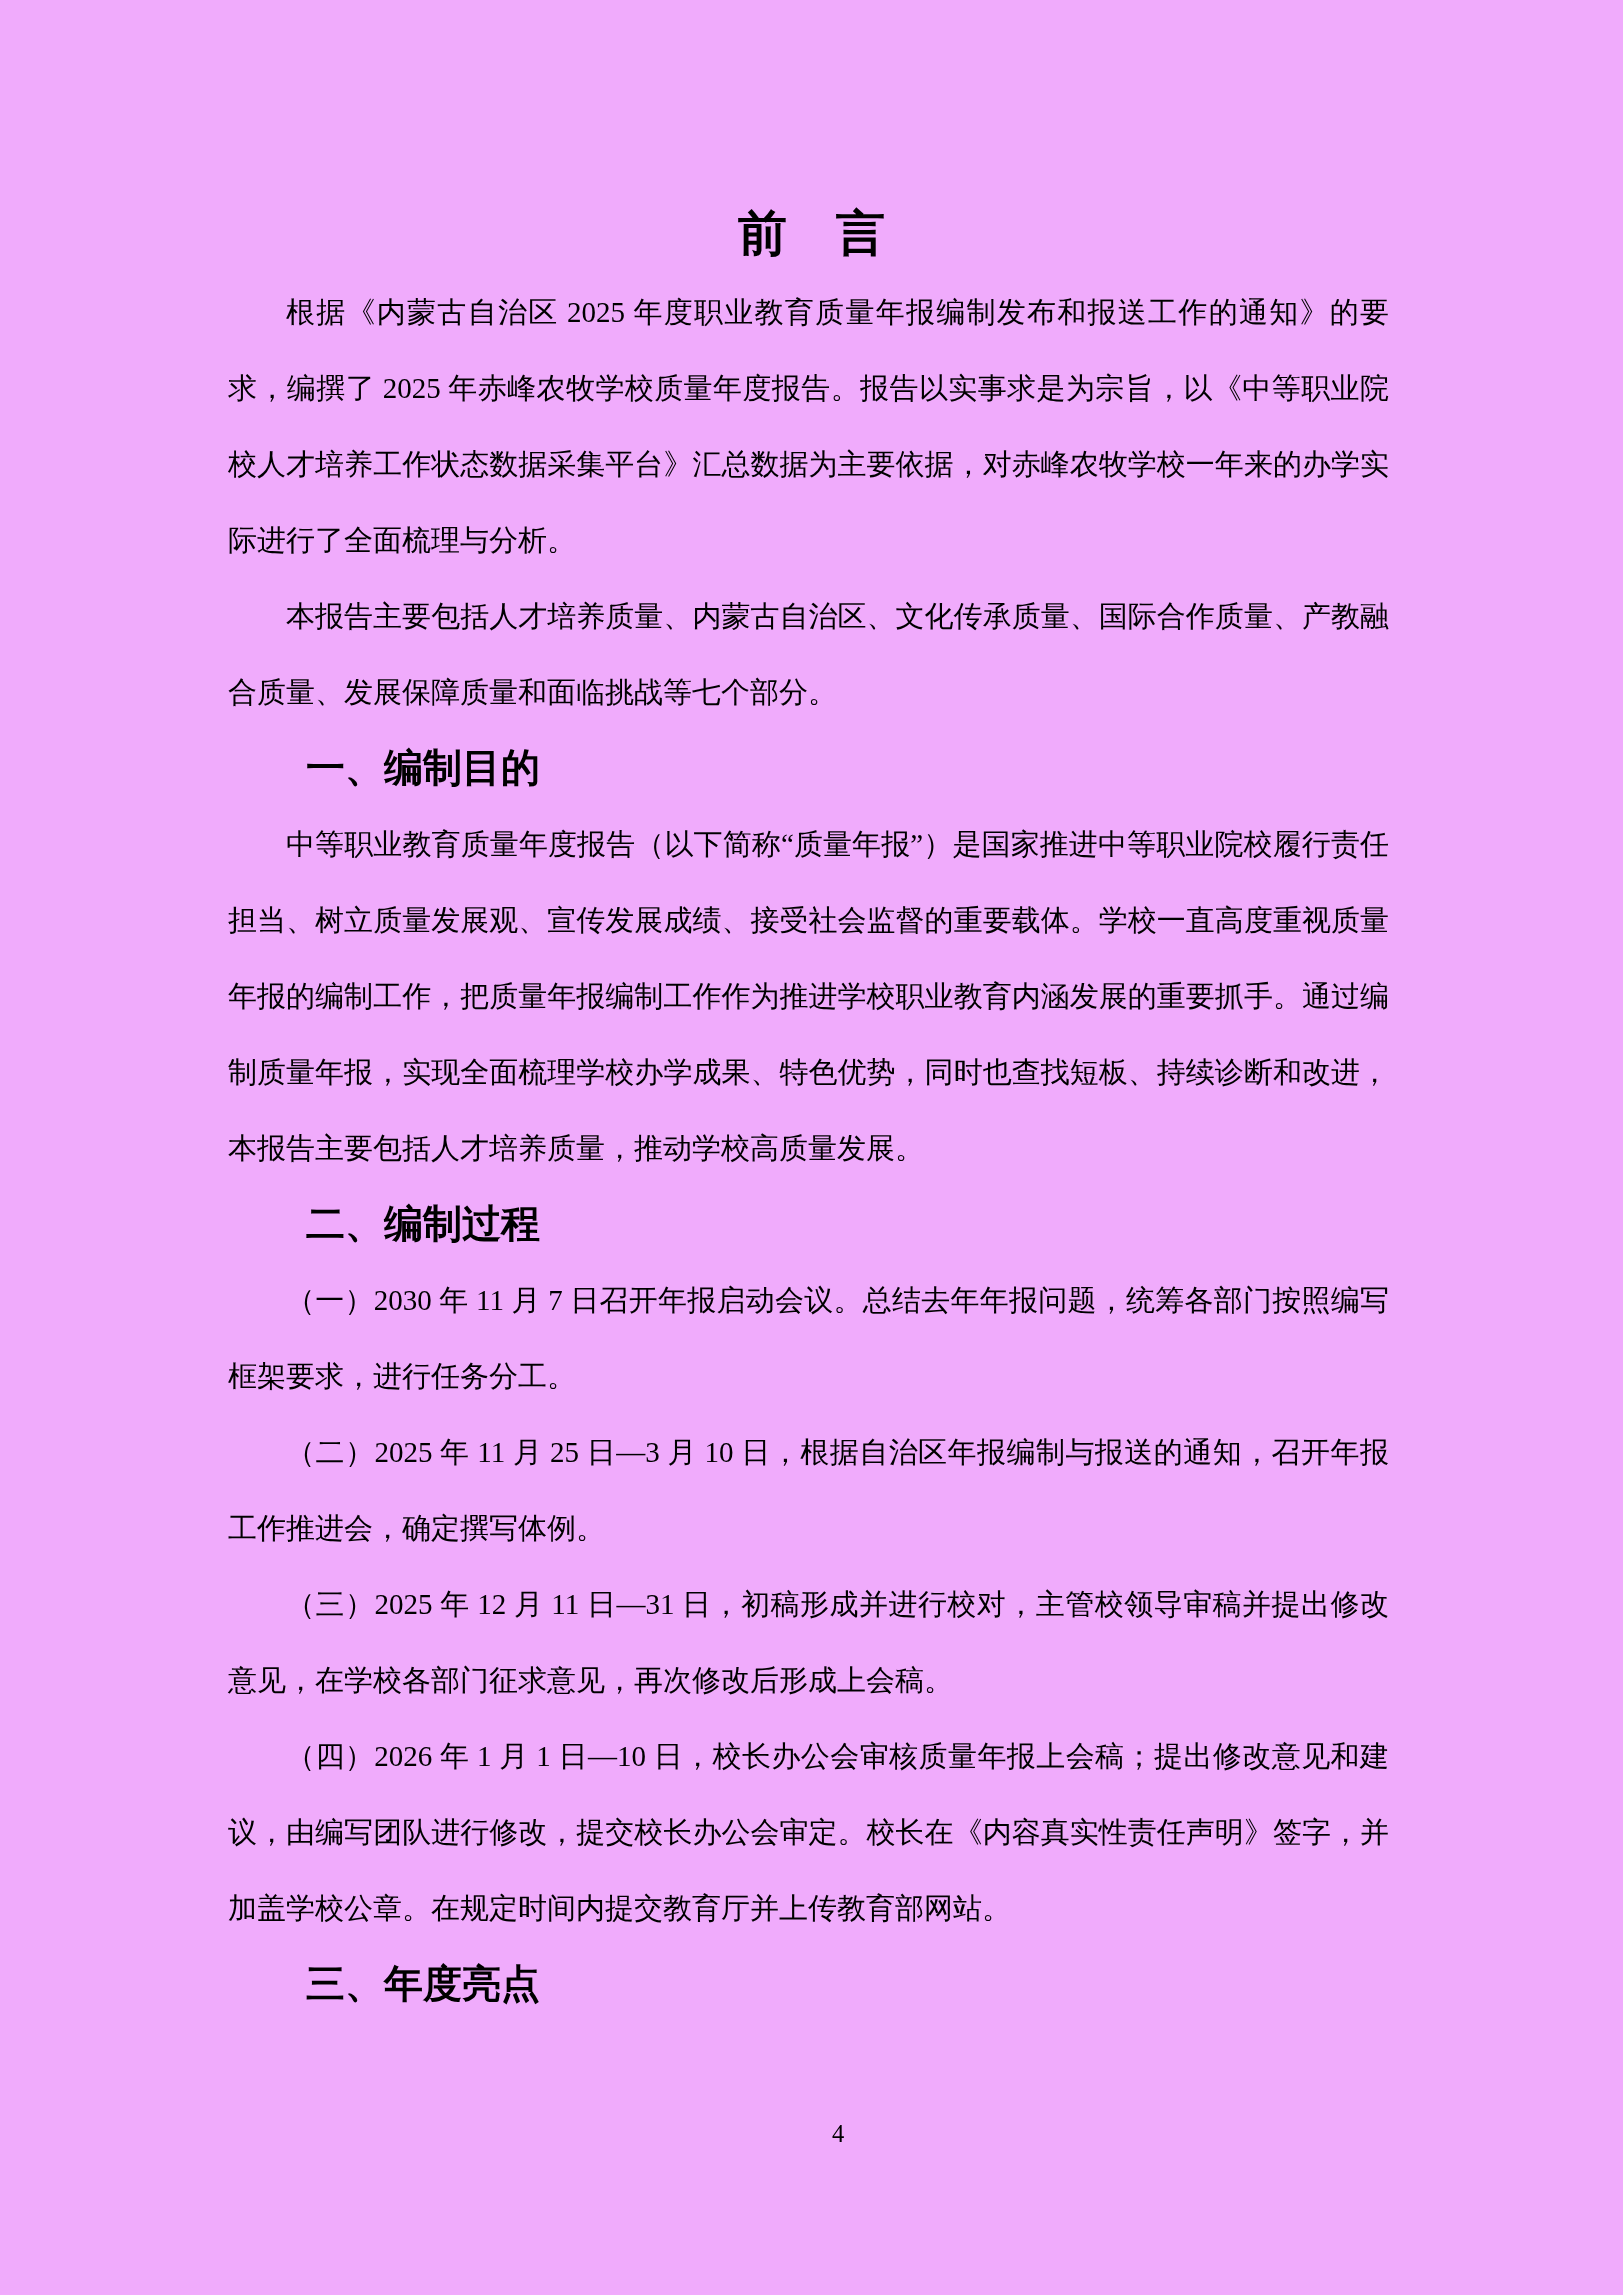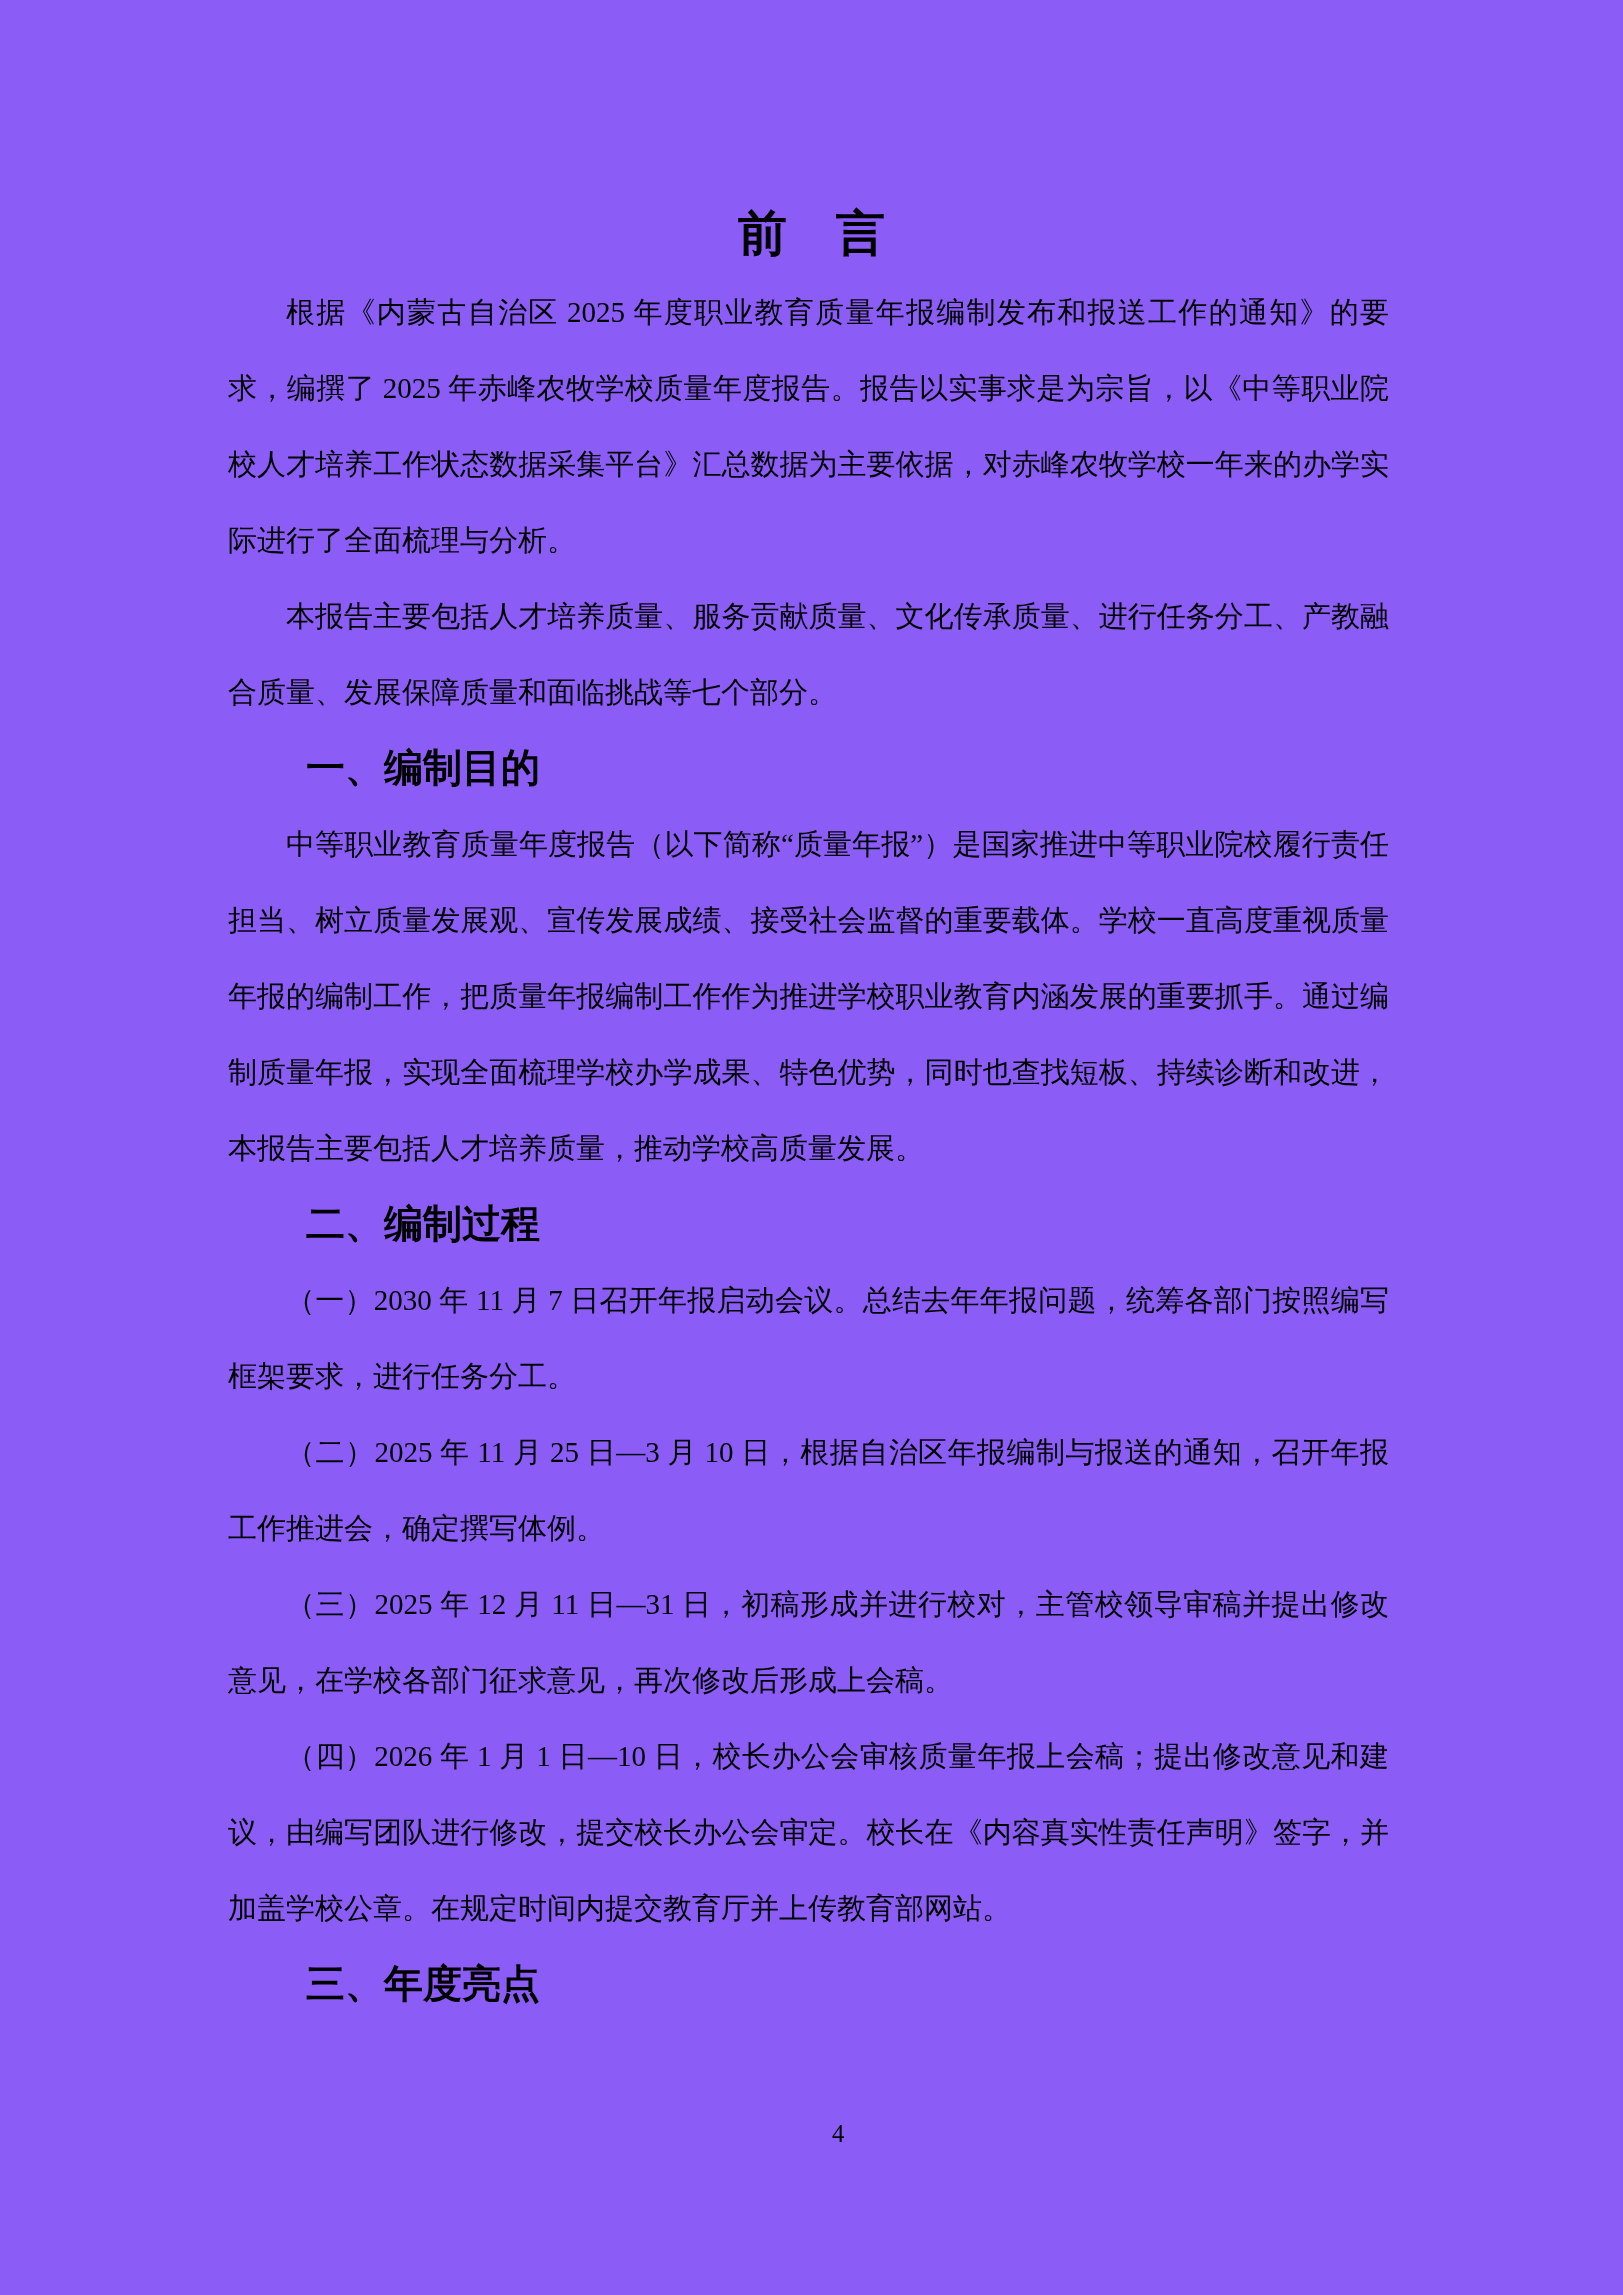--- a/index.html
+++ b/index.html
@@ -10,21 +10,21 @@
   body {
     width: 1623px;
     height: 2295px;
     position: relative;
     overflow: hidden;
     color: #000000;
   }
   .page {
     position: absolute;
     inset: 0;
-    background: #8b5cf6;
+    background: #f0abfc;
   }
   .doc-title {
     position: absolute;
     top: 209px;
     left: 0;
     width: 100%;
     margin: 0;
     text-align: center;
     font-family: "Liberation Sans", "DejaVu Sans", sans-serif;
     font-weight: bold;
@@ -70,21 +70,21 @@
   }
 </style>
 </head>
 <body>
 
 <div class="page">
   <h1 class="doc-title">前　言</h1>
 
   <main class="doc-body">
       <p class="body">根据《内蒙古自治区 2025 年度职业教育质量年报编制发布和报送工作的通知》的要求，编撰了 2025 年赤峰农牧学校质量年度报告。报告以实事求是为宗旨，以《中等职业院校人才培养工作状态数据采集平台》汇总数据为主要依据，对赤峰农牧学校一年来的办学实际进行了全面梳理与分析。</p>
-      <p class="body">本报告主要包括人才培养质量、服务贡献质量、文化传承质量、进行任务分工、产教融合质量、发展保障质量和面临挑战等七个部分。</p>
+      <p class="body">本报告主要包括人才培养质量、内蒙古自治区、文化传承质量、国际合作质量、产教融合质量、发展保障质量和面临挑战等七个部分。</p>
       <h2 class="heading">一、编制目的</h2>
       <p class="body">中等职业教育质量年度报告（以下简称“质量年报”）是国家推进中等职业院校履行责任担当、树立质量发展观、宣传发展成绩、接受社会监督的重要载体。学校一直高度重视质量年报的编制工作，把质量年报编制工作作为推进学校职业教育内涵发展的重要抓手。通过编制质量年报，实现全面梳理学校办学成果、特色优势，同时也查找短板、持续诊断和改进，本报告主要包括人才培养质量，推动学校高质量发展。</p>
       <h2 class="heading">二、编制过程</h2>
       <p class="body">（一）2030 年 11 月 7 日召开年报启动会议。总结去年年报问题，统筹各部门按照编写框架要求，进行任务分工。</p>
       <p class="body">（二）2025 年 11 月 25 日—3 月 10 日，根据自治区年报编制与报送的通知，召开年报工作推进会，确定撰写体例。</p>
       <p class="body">（三）2025 年 12 月 11 日—31 日，初稿形成并进行校对，主管校领导审稿并提出修改意见，在学校各部门征求意见，再次修改后形成上会稿。</p>
       <p class="body">（四）2026 年 1 月 1 日—10 日，校长办公会审核质量年报上会稿；提出修改意见和建议，由编写团队进行修改，提交校长办公会审定。校长在《内容真实性责任声明》签字，并加盖学校公章。在规定时间内提交教育厅并上传教育部网站。</p>
       <h2 class="heading">三、年度亮点</h2>
     </main>
 

